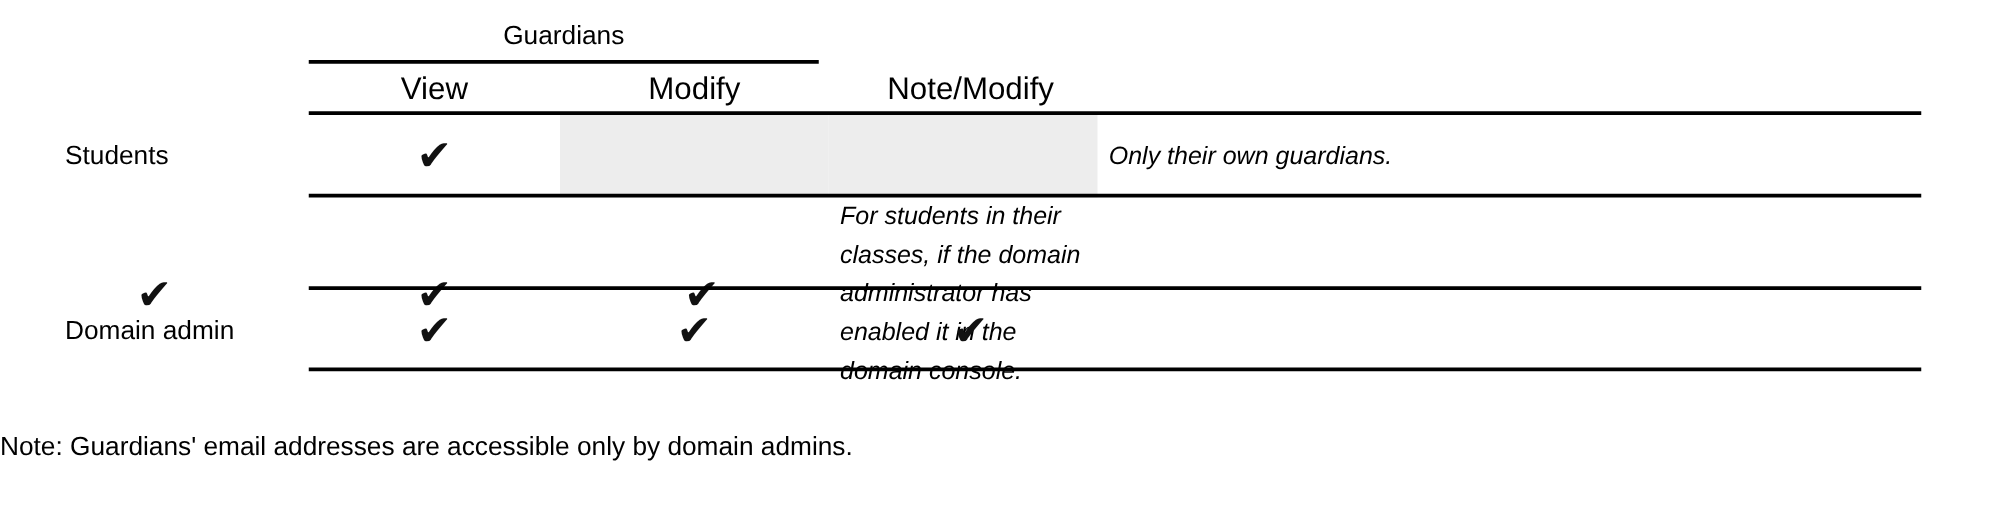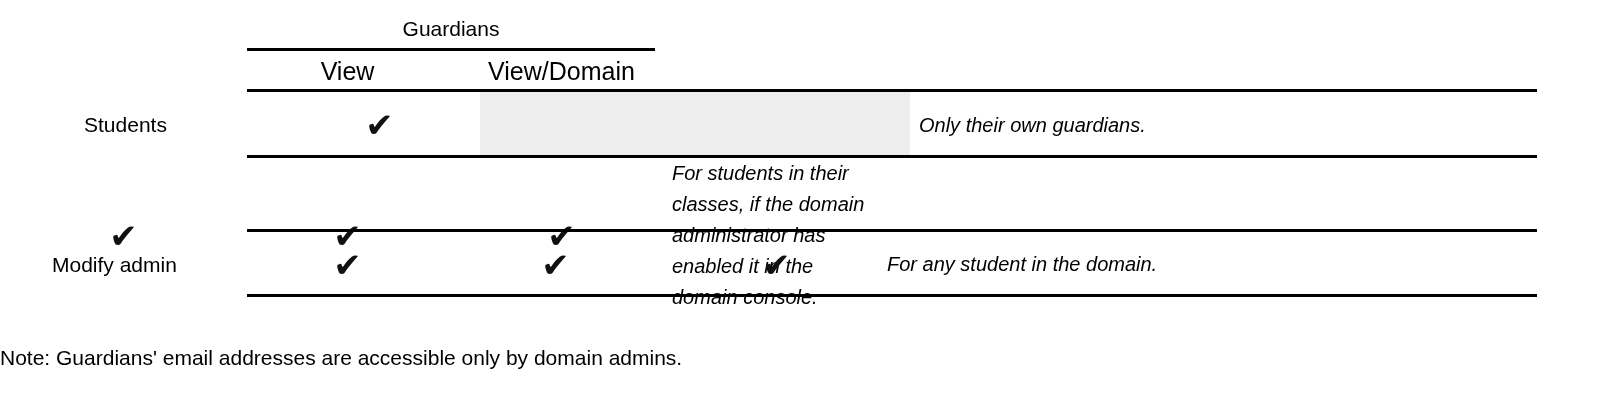--- a/index.html
+++ b/index.html
@@ -59,21 +59,21 @@
   }
   .hrow-b .colhead {
     display: flex;
     align-items: center;
     justify-content: center;
     font-size: 25px;
   }
   .cell.c4, .hrow-b .colhead.c4 { padding-left: 12px; }
   
   .trow { position: relative; }
-  .trow.r1 { height: 66px; padding-left: 32px; }
+  .trow.r1 { height: 66px; }
   .trow.r2 { height: 74px; }
   .trow.r3 { height: 65px; }
   .cell {
     display: flex;
     align-items: center;
     box-sizing: border-box;
     height: 100%;
   }
   .cell.label {
     padding-left: 52px;
@@ -112,43 +112,43 @@
       <div></div>
       <div class="group guardians">
         <span>Guardians</span>
       </div>
       <div></div>
     </div>
 
     <div class="grid-cols hrow-b">
       <div></div>
       <div class="colhead c2">View</div>
-      <div class="colhead c4">View/Domain</div>
+      <div class="colhead c3">Modify</div>
+      <div class="colhead c4">Note/Modify</div>
       <div></div>
     </div>
 
     <div class="grid-cols trow r1">
       <div class="cell label">Students</div>
       <div class="cell check c2">✔</div>
       <div class="cell check gray c3"></div>
       <div class="cell check gray c4"></div>
       <div class="cell note">Only their own guardians.</div>
     </div>
 
     <div class="grid-cols trow r2">
       <div class="cell check c2">✔</div>
       <div class="cell check c3">✔</div>
       <div class="cell check c4">✔</div>
       <div class="cell note">For students in their classes, if the domain administrator has enabled it in the domain console.</div>
     </div>
 
     <div class="grid-cols trow r3">
-      <div class="cell label">Modify admin</div>
+      <div class="cell label">Domain admin</div>
       <div class="cell check c2">✔</div>
       <div class="cell check c3">✔</div>
       <div class="cell check c4">✔</div>
-      <div class="cell note">For any student in the domain.</div>
     </div>
 
   </div>
 
   <div class="footnote">Note: Guardians' email addresses are accessible only by domain admins.</div>
 </div>
 
 </body></html>

